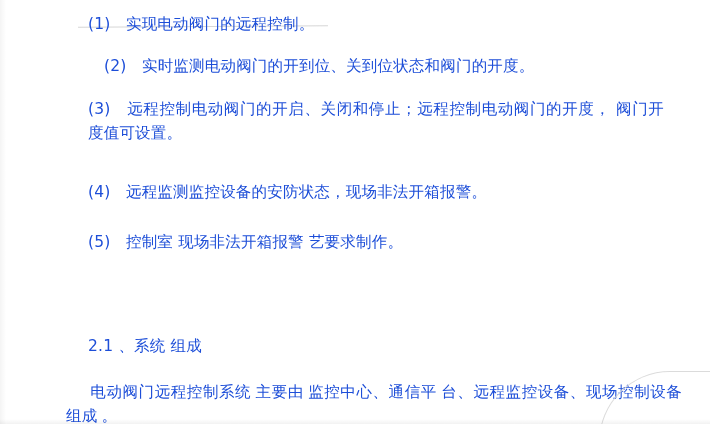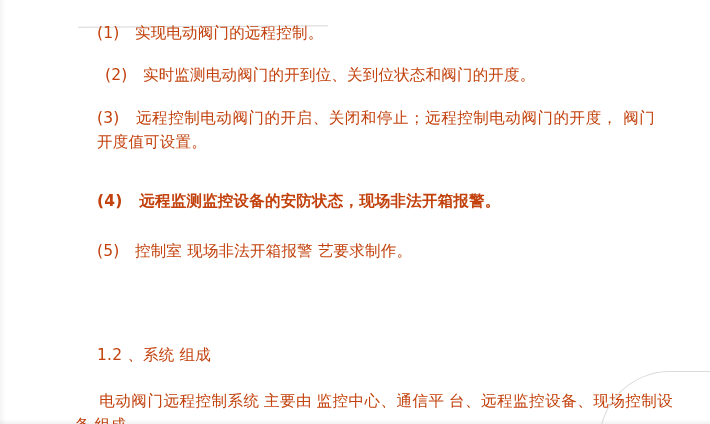--- a/index.html
+++ b/index.html
@@ -19,29 +19,29 @@
     position: relative;
     width: 710px;
     height: 424px;
     box-sizing: border-box;
     padding: 0 34px 0 58px;
   }
   .para {
     font-size: 15.5px;
     line-height: 1.55;
     letter-spacing: 0.2px;
-    color: #c2410c;
-    margin: 17px;
+    color: #1d4ed8;
+    margin: 8px;
     text-align: justify;
   }
   
   .item-1 { position: absolute; left: 80px;  top: 4px;   right: 34px; }
-  .item-2 { position: absolute; left: 88px;  top: 46px;  right: 34px; }
+  .item-2 { position: absolute; left: 96px;  top: 46px;  right: 34px; }
   .item-3 { position: absolute; left: 80px;  top: 89px;  right: 38px; }
-  .item-4 { position: absolute; left: 80px;  top: 172px; right: 46px; font-weight: bold; }
+  .item-4 { position: absolute; left: 80px;  top: 172px; right: 46px; }
   .item-5 { position: absolute; left: 80px;  top: 222px; right: 34px; }
   .heading-2 { position: absolute; left: 58px; top: 272px; right: 34px; }
   .heading-21 { position: absolute; left: 80px; top: 326px; right: 34px; }
   .body-par { position: absolute; left: 58px; top: 372px; right: 20px; font-family: Liberation Serif, serif; }
 
   .body-par .indent { display: inline-block; width: 24px; }
 
   
   .scan-line {
     position: absolute;
@@ -106,19 +106,19 @@
     <span>(4)</span>
     &nbsp;&nbsp;<span>远程监测监控设备的安防状态，现场非法开箱报警。</span>
   </p>
 
   <p class="para item-5">
     <span>(5)</span>
     &nbsp;&nbsp;<span>控制室  现场非法开箱报警  艺要求制作。</span>
   </p>
 
 
-  <p class="para heading-21">1.2  、系统  组成</p>
+  <p class="para heading-21">2.1  、系统  组成</p>
 
   <p class="para body-par"><span class="indent"></span><span>电动阀门远程控制系统  主要由  监控中心、通信平  台、远程监控设备、现场控制设备  组成  。</span></p>
 
   <div class="corner-arc"></div>
   <div class="bottom-shade"></div>
 </div>
 
 </body></html>

